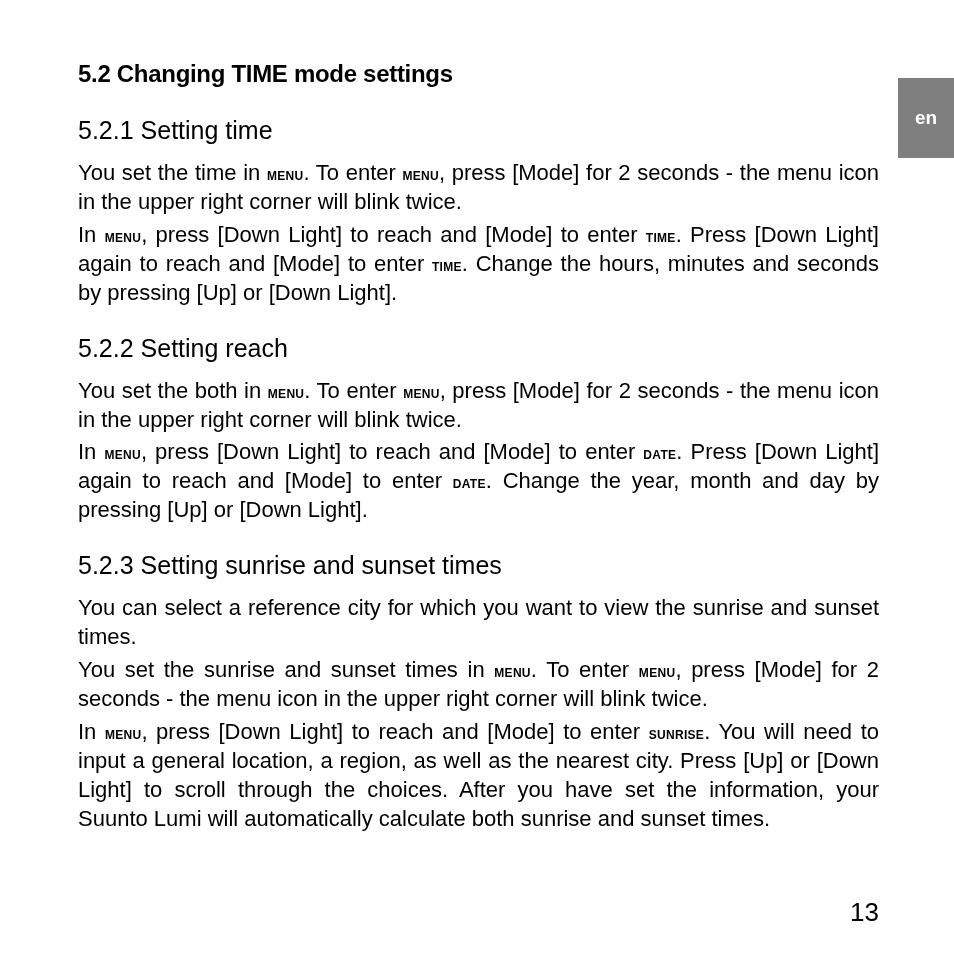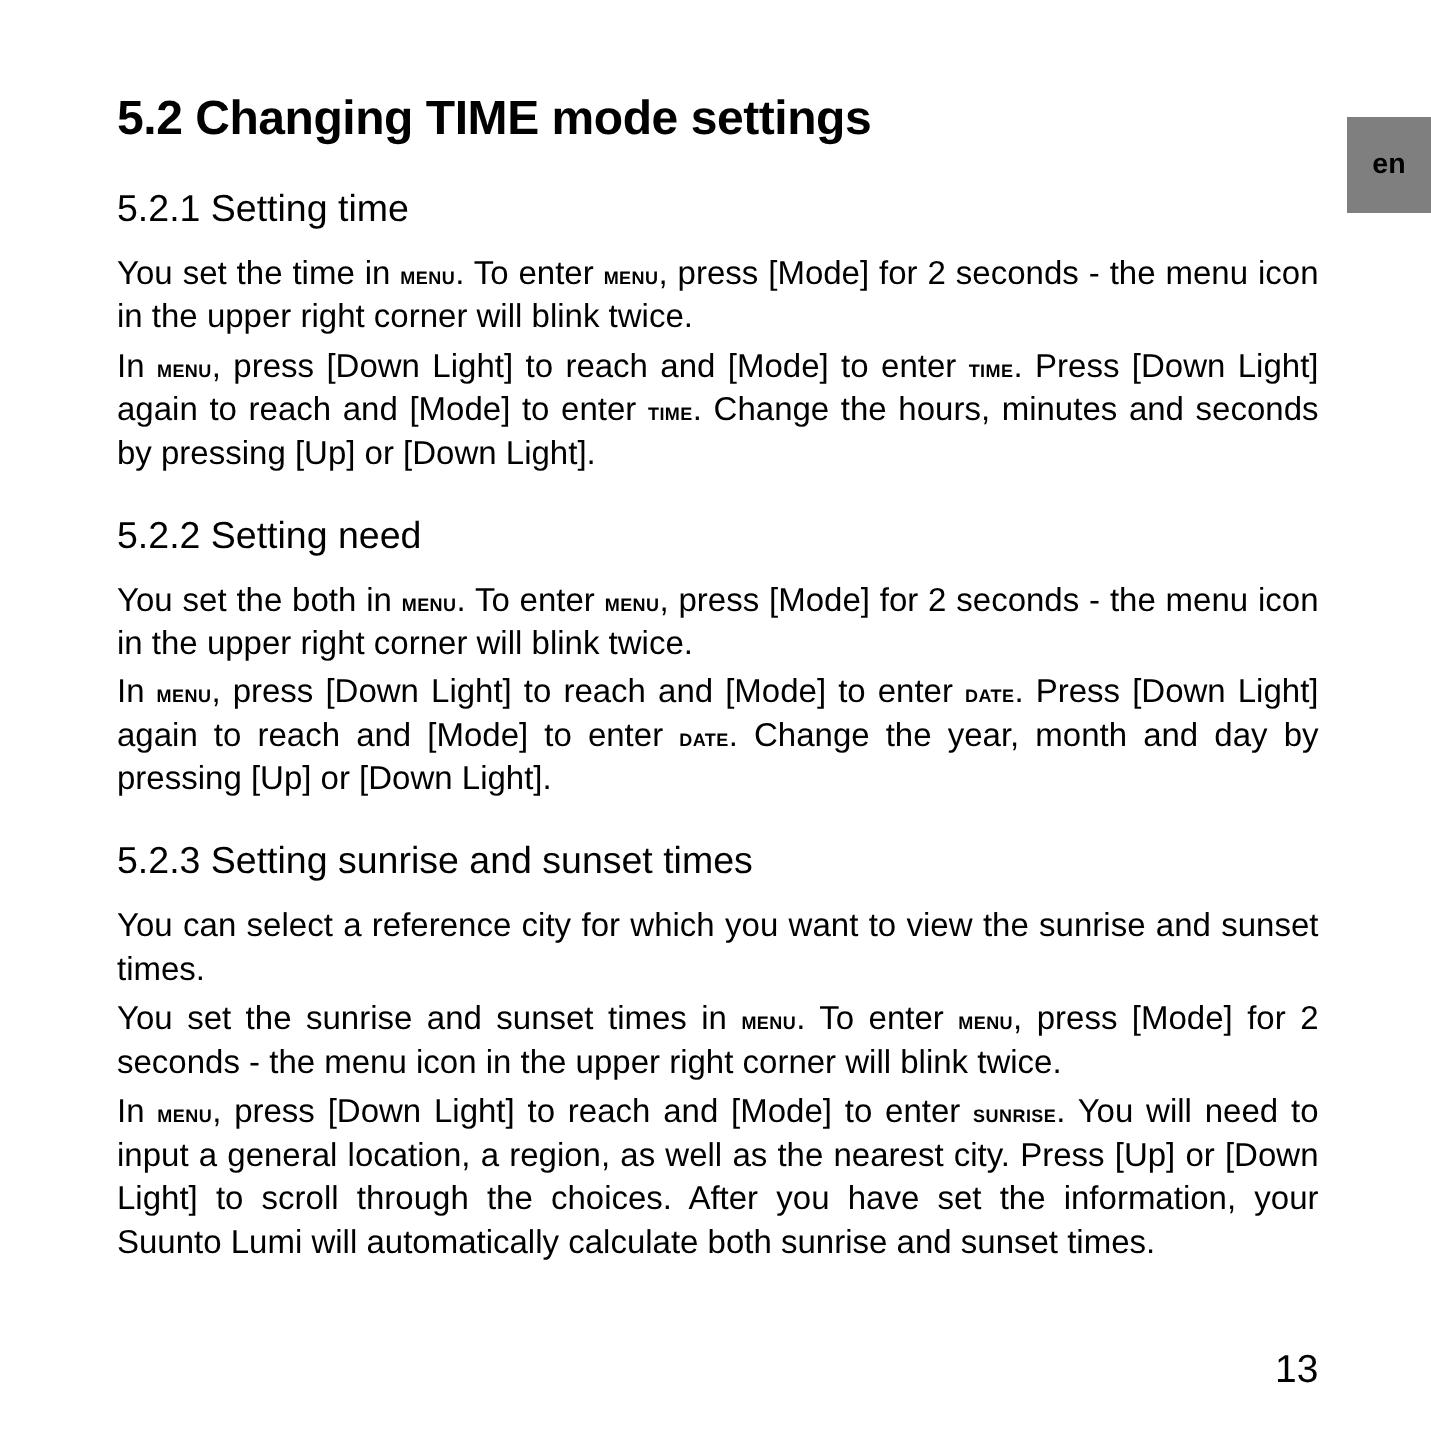--- a/index.html
+++ b/index.html
@@ -16,31 +16,31 @@
     width: 954px;
     height: 954px;
     box-sizing: border-box;
     padding: 60px 75px 0 78px;
   }
   .lang-tab {
     position: absolute;
     top: 78px;
     right: 0;
     width: 56px;
-    height: 64px;
+    height: 80px;
     background: #7f7f7f;
-    color: #000000;
+    color: #ffffff;
     font-size: 19px;
     font-weight: 700;
     display: flex;
     align-items: center;
     justify-content: center;
   }
   h1.section {
-    font-size: 32px;
+    font-size: 24px;
     font-weight: 700;
     margin: 0 0 28px 0;
     letter-spacing: -0.3px;
   }
   h2.subsection {
     font-size: 25px;
     font-weight: 400;
     margin: 0 0 14px 0;
   }
   p.body {
@@ -78,21 +78,21 @@
   <h1 class="section">5.2  Changing TIME mode settings</h1>
 
   <h2 class="subsection">5.2.1  Setting time</h2>
   <p class="body">
     <span>You set the time in </span><span class="sc">MENU</span><span>. To enter </span><span class="sc">MENU</span><span>, press [Mode] for 2 seconds - the menu icon in the upper right corner will blink twice.</span>
   </p>
   <p class="body last">
     <span>In </span><span class="sc">MENU</span><span>, press [Down Light] to reach and [Mode] to enter </span><span class="sc">TIME</span><span>. Press [Down Light] again to reach and [Mode] to enter </span><span class="sc">TIME</span><span>. Change the hours, minutes and seconds by pressing [Up] or [Down Light].</span>
   </p>
 
-  <h2 class="subsection">5.2.2  Setting need</h2>
+  <h2 class="subsection">5.2.2  Setting reach</h2>
   <p class="body">
     <span>You set the both in </span><span class="sc">MENU</span><span>. To enter </span><span class="sc">MENU</span><span>, press [Mode] for 2 seconds - the menu icon in the upper right corner will blink twice.</span>
   </p>
   <p class="body last">
     <span>In </span><span class="sc">MENU</span><span>, press [Down Light] to reach and [Mode] to enter </span><span class="sc">DATE</span><span>. Press [Down Light] again to reach and [Mode] to enter </span><span class="sc">DATE</span><span>. Change the year, month and day by pressing [Up] or [Down Light].</span>
   </p>
 
   <h2 class="subsection">5.2.3  Setting sunrise and sunset times</h2>
   <p class="body">
     <span>You can select a reference city for which you want to view the sunrise and sunset times.</span>

